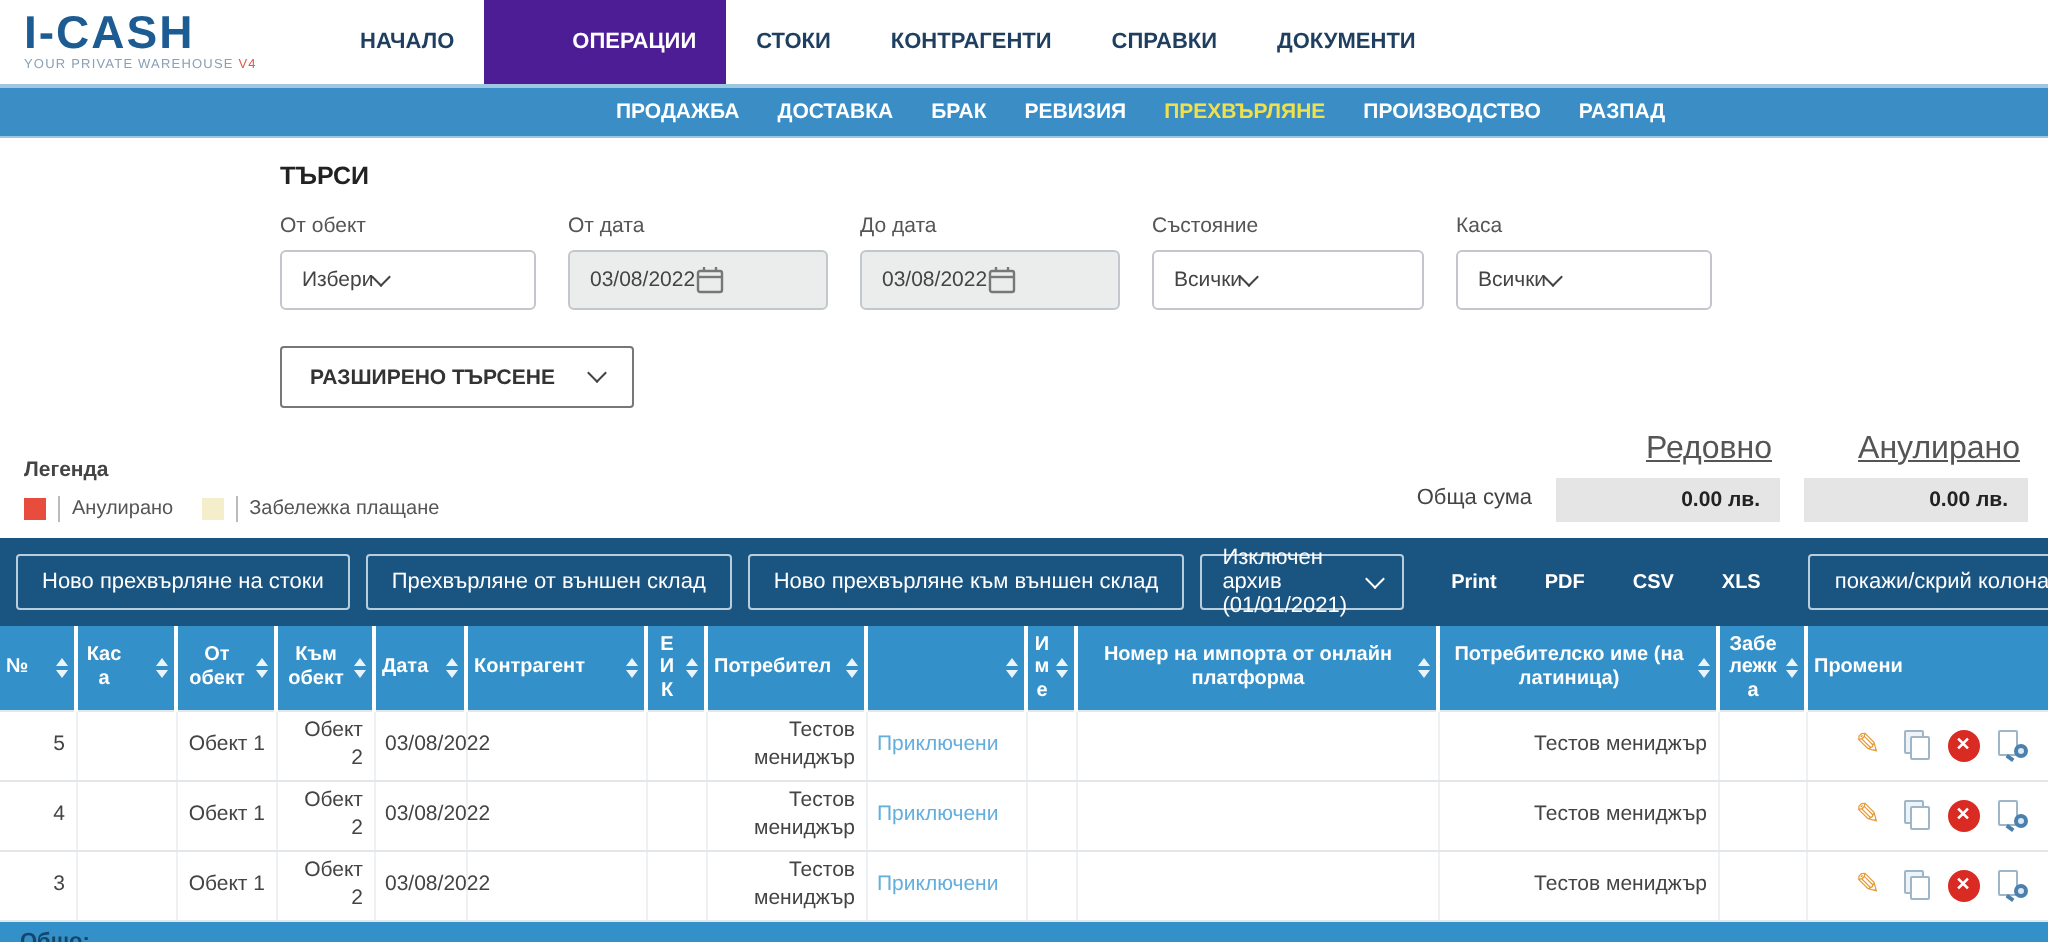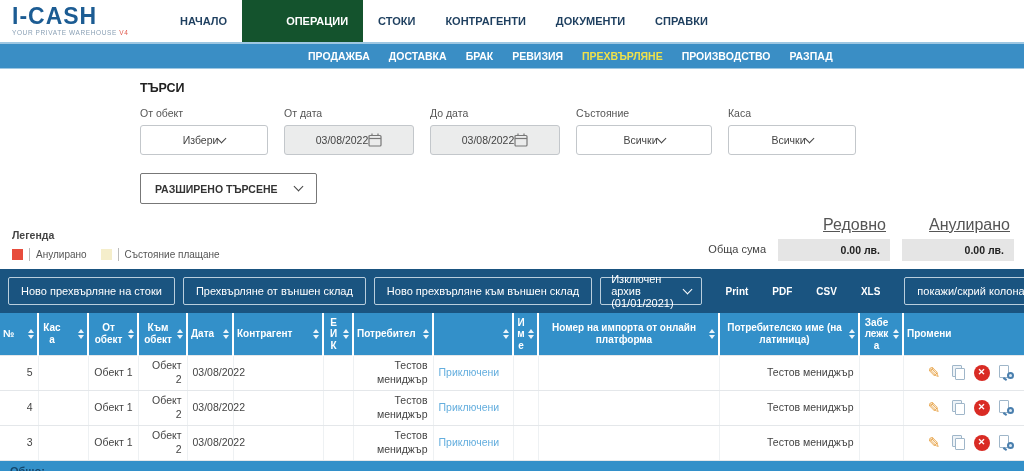--- a/index.html
+++ b/index.html
@@ -8,35 +8,35 @@
 
   
   .header { height:42px; background:#fff; display:flex; align-items:stretch; position:relative; }
   .brand { padding:4px 0 0 12px; width:165px; }
   .brand-logo { font-size:23px; font-weight:bold; color:#1c5c93; letter-spacing:1px; line-height:24px; }
   .brand-tagline { font-size:6.5px; color:#8aa0b5; letter-spacing:.6px; margin-top:1px; }
   .brand-tagline .ver { color:#e05a4e; }
   .main-nav { display:flex; align-items:stretch; }
   .main-nav .nav-item { display:flex; align-items:center; padding:0 15px; font-size:11px;
     font-weight:bold; color:#1e3f5f; cursor:pointer; }
-  .main-nav .nav-item.active { background:#14532d; color:#fff;padding-left:44px; }
+  .main-nav .nav-item.active { background:#4c1d95; color:#fff;padding-left:44px; }
 
   
   .subnav { height:27px; background:#3a8ec5; border-top:2px solid #9ec7e2; border-bottom:1px solid #9ec7e2;
     display:flex; align-items:center; padding-left:308px; gap:19px; }
   .subnav .sub-item { font-size:10.5px; font-weight:bold; color:#fff; cursor:pointer; white-space:nowrap; }
   .subnav .sub-item.active { color:#f0e14a; }
 
   
   .search-section { padding:12px 0 0 140px; }
   .search-title { font-size:12.5px; font-weight:bold; color:#222; }
   .filters { display:flex; gap:16px; margin-top:12px; }
   .filter label { display:block; font-size:10.5px; color:#555; margin-bottom:6px; }
   .control { height:30px; border:1px solid #c3c7cb; border-radius:3px; background:#fff;
-    display:flex; align-items:center; justify-content:center; padding:4px 10px;
+    display:flex; align-items:center; justify-content:flex-start; padding:4px 10px;
     font-size:10.5px; color:#444; cursor:pointer; }
   .control.gray { background:#ebecec; }
   .w128 { width:128px; } .w130 { width:130px; } .w136 { width:136px; }
   .chev { width:7px; height:7px; border-right:1.6px solid #444; border-bottom:1.6px solid #444;
     transform:rotate(45deg); margin-top:-4px; flex:none; }
   .cal { flex:none; color:#777; }
   .filter-buttons { display:flex; gap:10px; margin-top:18px; }
   .btn-light { height:31px; background:#fff; border:1px solid #777; border-radius:2px;
     font-size:10.5px; font-weight:bold; color:#333; display:flex; align-items:center;
     gap:18px; padding:0 14px; cursor:pointer; font-family:inherit; }
@@ -120,22 +120,22 @@
     <div class="brand-tagline">
       <span>YOUR PRIVATE WAREHOUSE</span>
       <span class="ver">V4</span>
     </div>
   </div>
   <div class="main-nav">
     <div class="nav-item">НАЧАЛО</div>
     <div class="nav-item active">ОПЕРАЦИИ</div>
     <div class="nav-item">СТОКИ</div>
     <div class="nav-item">КОНТРАГЕНТИ</div>
+    <div class="nav-item">СПРАВКИ</div>
     <div class="nav-item">ДОКУМЕНТИ</div>
-    <div class="nav-item">СПРАВКИ</div>
   </div>
 </div>
 
 <div class="subnav">
   <div class="sub-item">ПРОДАЖБА</div>
   <div class="sub-item">ДОСТАВКА</div>
   <div class="sub-item">БРАК</div>
   <div class="sub-item">РЕВИЗИЯ</div>
   <div class="sub-item active">ПРЕХВЪРЛЯНЕ</div>
   <div class="sub-item">ПРОИЗВОДСТВО</div>
@@ -204,21 +204,21 @@
     <div class="legend-title">Легенда</div>
     <div class="legend-items">
       <div class="legend-item">
         <span class="legend-swatch" style="background:#e74c3c"></span>
         <span class="legend-sep"></span>
         <span>Анулирано</span>
       </div>
       <div class="legend-item">
         <span class="legend-swatch" style="background:#f5eecb"></span>
         <span class="legend-sep"></span>
-        <span>Състояние плащане</span>
+        <span>Забележка плащане</span>
       </div>
     </div>
   </div>
   <div class="totals">
     <div class="totals-label">Обща сума</div>
     <div class="totals-col">
       <div class="totals-head">Редовно</div>
       <div class="totals-box">0.00 лв.</div>
     </div>
     <div class="totals-col">

